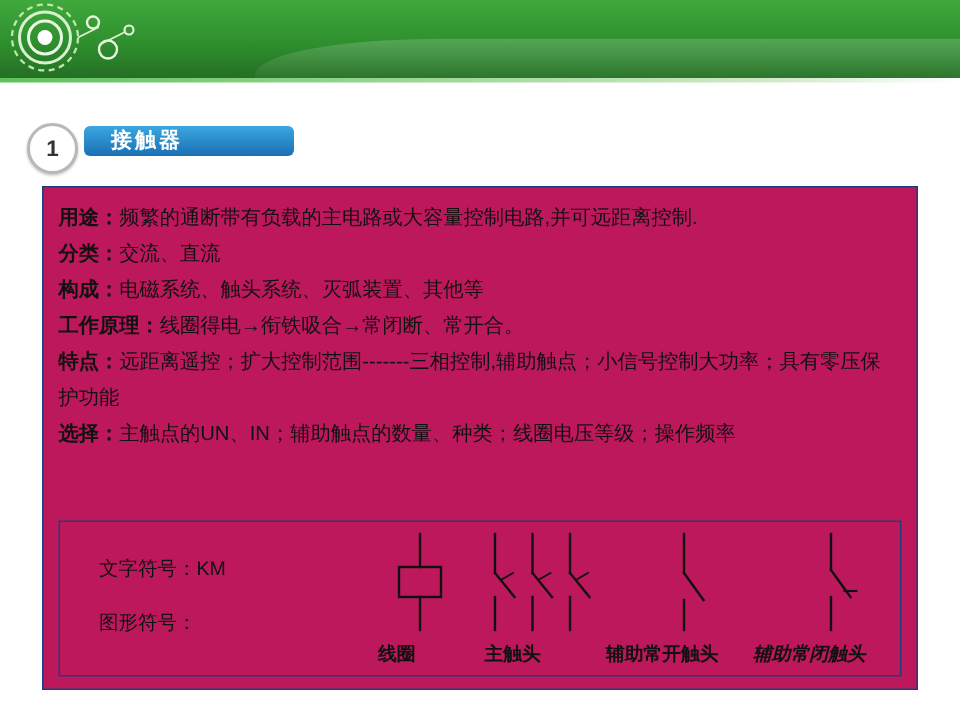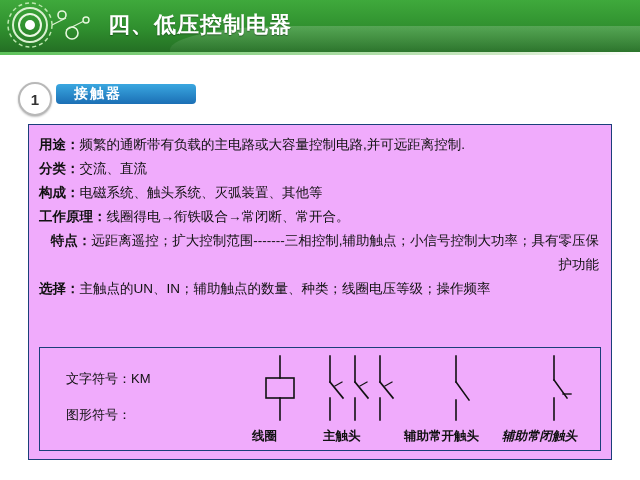--- a/index.html
+++ b/index.html
@@ -100,38 +100,37 @@
 
   
   .content-box {
     position: absolute;
     left: 28px;
     top: 124px;
     width: 584px;
     height: 336px;
     border: 1px solid #1b3f7a;
     box-sizing: border-box;
-    background: #f0abfc;
+    background: #be185d;
   }
 
   .text-block {
     position: absolute;
     left: 10px;
     top: 8px;
     width: 560px;
     color: #111111;
     font-size: 13.5px;
     line-height: 24px;
   }
   .line {
     white-space: nowrap;
   }
   .line.wrap {
     white-space: normal;
-    text-align: right;
   }
   .lbl {
     font-weight: bold;
   }
 
   
   .symbol-box {
     position: absolute;
     left: 10px;
     top: 222px;
@@ -181,21 +180,20 @@
       <circle cx="30" cy="25" r="5" fill="#ffffff"></circle>
       <circle cx="30" cy="25" r="22" fill="none" stroke="#bde8b0" stroke-width="1.5" stroke-dasharray="4 3"></circle>
       <circle cx="62" cy="15" r="4" fill="none" stroke="#e6f7dd" stroke-width="1.6"></circle>
       <circle cx="72" cy="33" r="6" fill="none" stroke="#e6f7dd" stroke-width="1.6"></circle>
       <circle cx="86" cy="20" r="3" fill="none" stroke="#e6f7dd" stroke-width="1.4"></circle>
       <line x1="52" y1="25" x2="66" y2="18" stroke="#dff3d4" stroke-width="1.2"></line>
       <line x1="66" y1="30" x2="84" y2="21" stroke="#dff3d4" stroke-width="1.2"></line>
     </svg>
   </div>
   <div class="header-wave"></div>
-  <div class="header-title">四、低压控制电器</div>
 </div>
 <div class="header-underline"></div>
 
 <div class="num-circle">1</div>
 <div class="title-pill">接触器</div>
 
 <div class="content-box">
 
   <div class="text-block">
     <div class="line">

